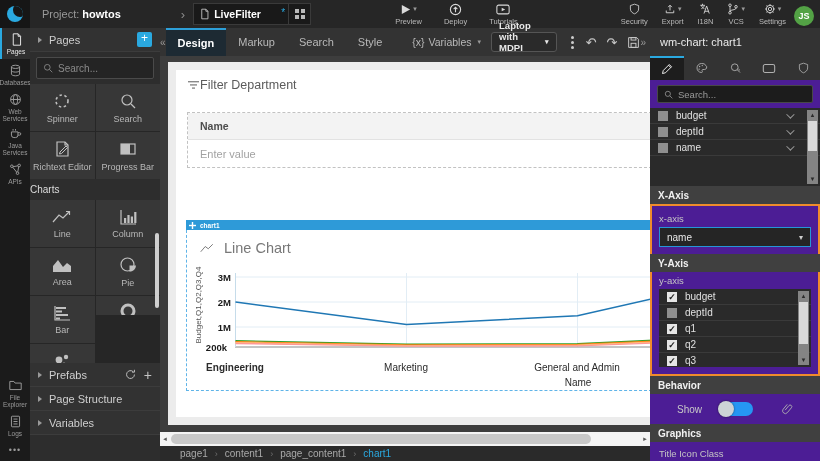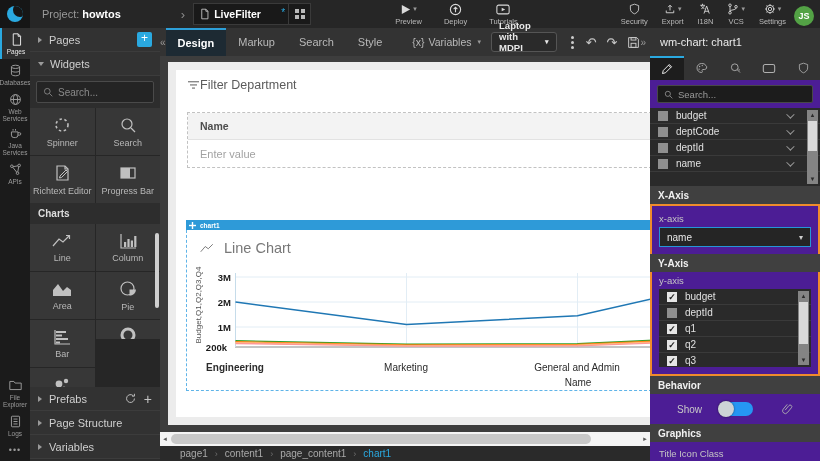--- a/index.html
+++ b/index.html
@@ -43,21 +43,21 @@
   .tri-r { width:0; height:0; border-left:4px solid #9a9a9a; border-top:3px solid transparent; border-bottom:3px solid transparent; margin-right:7px; }
   .tri-d { width:0; height:0; border-top:4px solid #9a9a9a; border-left:3px solid transparent; border-right:3px solid transparent; margin-right:6px; }
   .plusbtn { margin-left:auto; width:15px; height:15px; background:#2aa9e0; color:#fff; border-radius:2px; font-size:12px; line-height:13px; text-align:center; cursor:pointer; }
   .lp-search { height:22px; margin:5px 6px; background:#242424; border:1px solid #4a4a4a; border-radius:2px; display:flex; align-items:center; padding:0 6px; color:#8a8a8a; }
   .lp-search input { flex:1; background:transparent; border:none; outline:none; color:#bdbdbd; font-size:10px; margin-left:5px; width:80px; }
   .lp-search input::placeholder { color:#8a8a8a; }
   .tilegrid { display:grid; grid-template-columns:1fr 1fr; gap:1px; background:#262626; }
   .tile { background:#373737; height:47px; display:flex; flex-direction:column; align-items:center; justify-content:center; color:#b8b8b8; font-size:9px; cursor:pointer; }
   .tile .glyph { margin-bottom:4px; color:#c0c0c0; }
   .tile.cut { height:19px; justify-content:flex-start; padding-top:6px; overflow:hidden; }
-  .lp-label { height:21px; display:flex; align-items:center; padding:0 8px; color:#dddddd; font-size:10px; font-weight:bold; background:#2d2d2d; }
+  .lp-label { height:21px; display:flex; align-items:center; padding:0 0; color:#dddddd; font-size:10px; font-weight:normal; background:#2d2d2d; }
   .lp-icons { margin-left:auto; display:flex; gap:8px; color:#c4c4c4; align-items:center; }
   .lp-icons .plus-text { font-size:14px; line-height:10px; }
   .lp-scroll { position:absolute; right:1px; top:205px; width:4px; height:75px; background:#cfcfcf; border-radius:2px; }
 
   
   .toolbar { position:absolute; left:160px; top:28px; width:490px; height:28px; background:#333333; display:flex; align-items:center; }
   .collapse { width:14px; height:20px; display:flex; align-items:center; justify-content:center; color:#9a9a9a; font-size:10px; cursor:pointer; }
   .dtab { height:28px; padding:0 12px; display:flex; align-items:center; color:#b9b9b9; font-size:11px; cursor:pointer; }
   .dtab.active { background:#1d2a33; border-top:2px solid #2d9fd8; color:#fff; font-weight:bold; }
   .vars { margin-left:18px; color:#b9b9b9; font-size:10.5px; display:flex; align-items:center; gap:4px; cursor:pointer; }
@@ -312,24 +312,20 @@
       <span>Logs</span>
     </div>
     <div class="rail-more">•••</div>
   </div>
 
   <div class="leftpanel">
     <div class="lp-row">
       <span class="tri-r"></span>
       <span>Pages</span>
       <span class="plusbtn">+</span>
-    </div>
-    <div class="lp-row">
-      <span class="tri-d"></span>
-      <span>Widgets</span>
     </div>
     <div class="lp-search">
       <svg class="ic" width="10" height="10" viewBox="0 0 14 14">
           <circle cx="6" cy="6" r="4"></circle>
           <path d="M9 9l4 4"></path>
         </svg>
       <input placeholder="Search..." style="">
     </div>
     <div class="tilegrid">
       <div class="tile">
@@ -633,25 +629,20 @@
     </div>
 
     <div class="flist">
       <div class="frow">
           <span class="cbox"></span>
           <span>budget</span>
           <span class="fchev"></span>
         </div>
       <div class="frow">
           <span class="cbox"></span>
-          <span>deptCode</span>
-          <span class="fchev"></span>
-        </div>
-      <div class="frow">
-          <span class="cbox"></span>
           <span>deptId</span>
           <span class="fchev"></span>
         </div>
       <div class="frow">
           <span class="cbox"></span>
           <span>name</span>
           <span class="fchev"></span>
         </div>
       <div class="vscroll">
           <div class="arr">▲</div>

